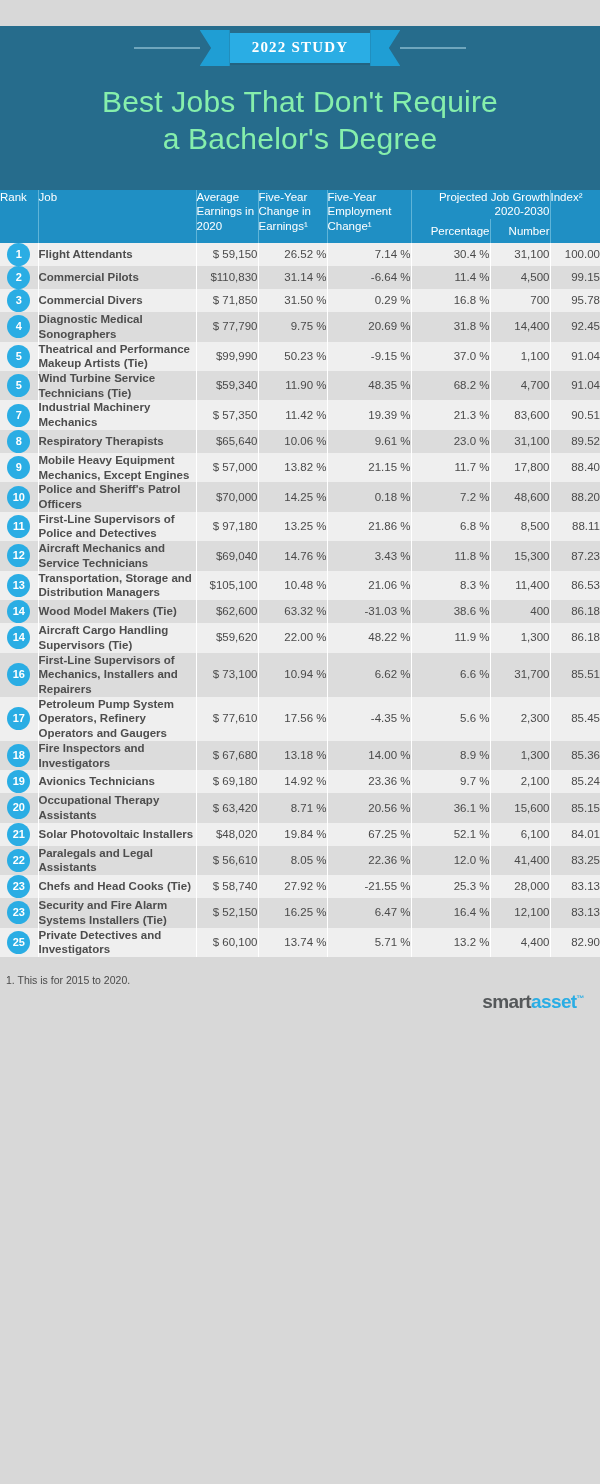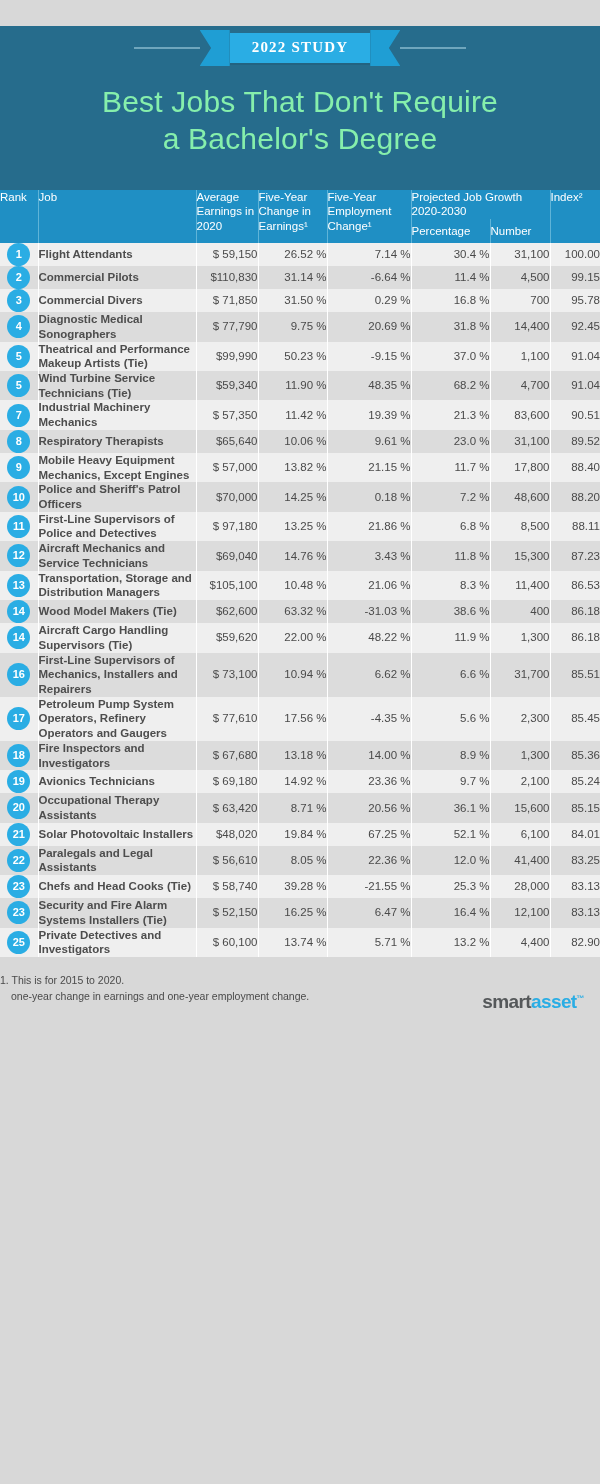--- a/index.html
+++ b/index.html
@@ -38,21 +38,21 @@
   table.grid{border-collapse:collapse;width:600px;table-layout:fixed;}
   table.grid td,table.grid th{padding:0;}
 
   thead th{
     background:#1f8fc4;color:#ffffff;font-weight:normal;
     font-size:11.5px;line-height:1.25;text-align:left;
     vertical-align:top;padding:7px 7px 7px 8px;
     border-right:1px solid #5fb4d8;box-sizing:border-box;
   }
   thead th.last{border-right:none;}
-  thead th.ctr{text-align:left;}
+  thead th.ctr{text-align:right;}
   thead th.sub{padding-top:5px;padding-bottom:5px;vertical-align:middle;}
 
   tbody td{
     font-size:11.5px;color:#4a4a4a;
     border-right:1px solid #ffffff;
     padding:6px 8px;box-sizing:border-box;
     vertical-align:middle;line-height:1.28;
   }
   tbody td.last{border-right:none;}
   tbody tr.odd td{background:#efefef;}
@@ -62,21 +62,21 @@
   td.num{text-align:right;}
   .badge{
     display:inline-block;width:23px;height:23px;border-radius:50%;
     background:#2aade4;color:#ffffff;font-size:11px;font-weight:bold;
     line-height:23px;text-align:center;
   }
 
   
   .foot{
     background:#d8d8d8;position:relative;
-    padding:16px 0 0 0;height:72px;box-sizing:border-box;
+    padding:16px 0 0 6px;height:72px;box-sizing:border-box;
   }
   .foot p{margin:0 0 6px 0;font-size:10.5px;color:#4a4a4a;line-height:1.35;}
   .foot p.indent{margin-left:11px;margin-top:-4px;}
   .logo{
     position:absolute;right:16px;bottom:16px;
     font-size:19px;font-weight:600;letter-spacing:-0.6px;
     color:#55585a;
   }
   .logo .blue{color:#2aade4;}
   .logo .tm{font-size:8px;vertical-align:super;color:#2aade4;}
@@ -344,21 +344,21 @@
           <td class="num">8.05 %</td>
           <td class="num">22.36 %</td>
           <td class="num">12.0 %</td>
           <td class="num">41,400</td>
           <td class="num last">83.25</td>
         </tr>
         <tr class="odd">
           <td class="rank"><span class="badge">23</span></td>
           <td class="job">Chefs and Head Cooks (Tie)</td>
           <td class="num">$ 58,740</td>
-          <td class="num">39.28 %</td>
+          <td class="num">27.92 %</td>
           <td class="num">-21.55 %</td>
           <td class="num">25.3 %</td>
           <td class="num">28,000</td>
           <td class="num last">83.13</td>
         </tr>
         <tr class="even">
           <td class="rank"><span class="badge">23</span></td>
           <td class="job">Security and Fire Alarm Systems Installers (Tie)</td>
           <td class="num">$ 52,150</td>
           <td class="num">16.25 %</td>
@@ -375,17 +375,16 @@
           <td class="num">5.71 %</td>
           <td class="num">13.2 %</td>
           <td class="num">4,400</td>
           <td class="num last">82.90</td>
         </tr>
       </tbody>
   </table>
 
   <div class="foot">
     <p>1. This is for 2015 to 2020.</p>
-    <p class="indent">one-year change in earnings and one-year employment change.</p>
     <div class="logo"><span>smart</span><span class="blue">asset</span><span class="tm">™</span></div>
   </div>
 
 </div>
 
 </body></html>

